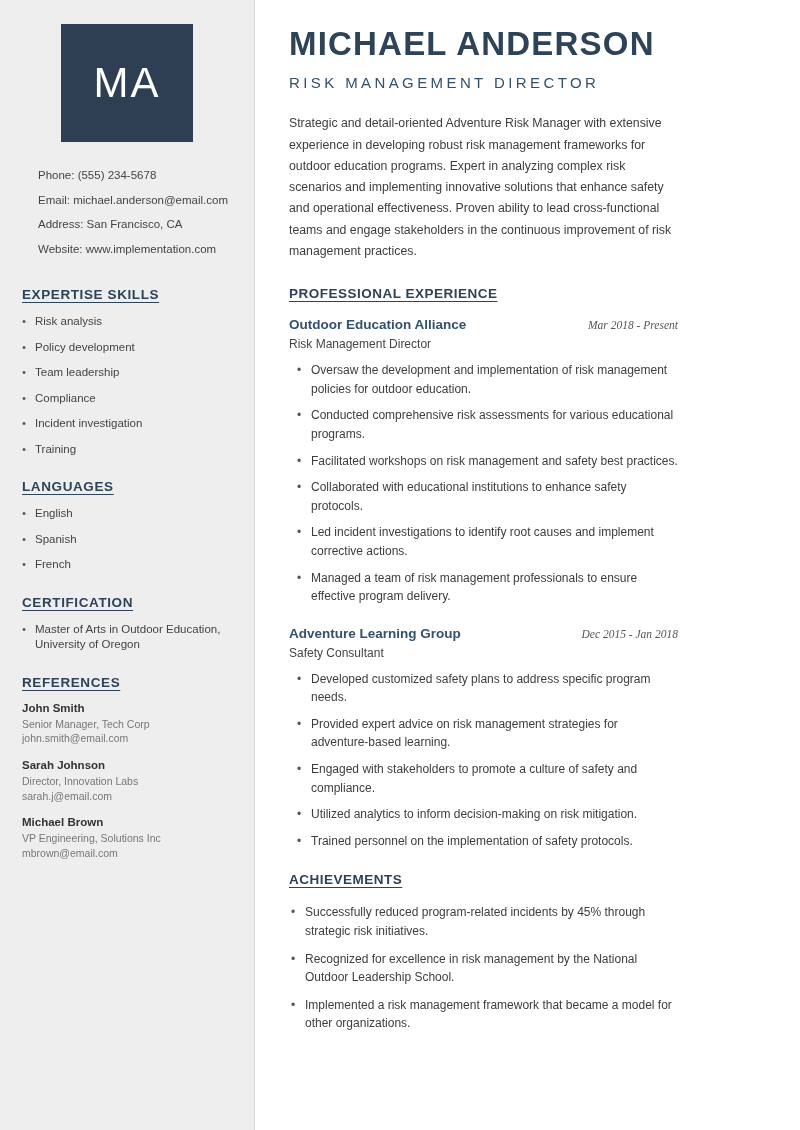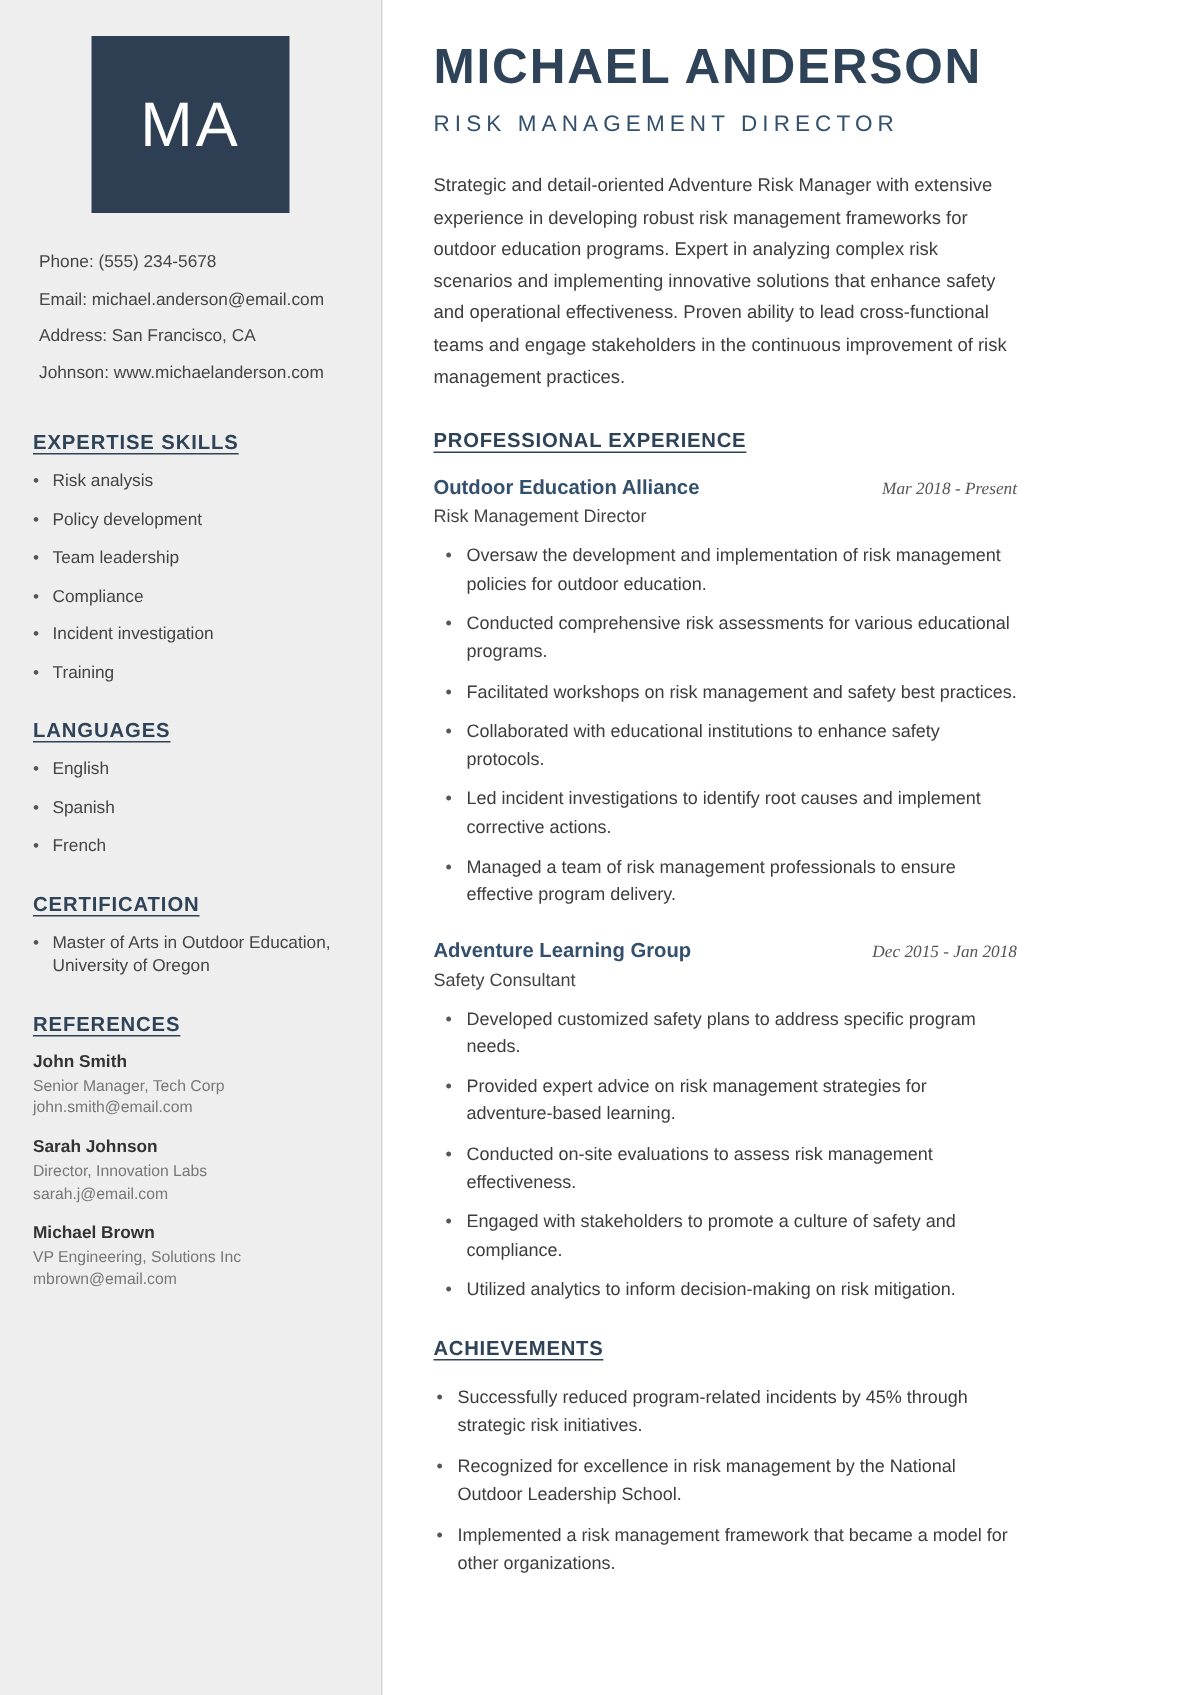--- a/index.html
+++ b/index.html
@@ -43,21 +43,21 @@
     color: #ffffff;
     display: flex;
     align-items: center;
     justify-content: center;
     font-size: 42px;
     letter-spacing: 2px;
     font-weight: 400;
     font-family: "Liberation Sans", sans-serif;
   }
   .contact-list {
-    margin: 0 0 30px 4px;
+    margin: 0 0 30px 16px;
     padding: 0;
     list-style: none;
   }
   .contact-list li {
     font-size: 11.5px;
     color: #444444;
     line-height: 1.35;
     margin-bottom: 9px;
     word-break: break-word;
   }
@@ -219,21 +219,21 @@
   <aside class="sidebar">
 
     <div class="avatar-wrap">
       <div class="avatar">MA</div>
     </div>
 
     <ul class="contact-list">
       <li>Phone: (555) 234-5678</li>
       <li>Email: michael.anderson@email.com</li>
       <li>Address: San Francisco, CA</li>
-      <li>Johnson: www.michaelanderson.com</li>
+      <li>Website: www.implementation.com</li>
     </ul>
 
     <div class="side-section">
       <h2 class="side-heading">EXPERTISE SKILLS</h2>
       <ul class="bullets">
         <li>Risk analysis</li>
         <li>Policy development</li>
         <li>Team leadership</li>
         <li>Compliance</li>
         <li>Incident investigation</li>
@@ -309,23 +309,23 @@
 
       <div class="job">
         <div class="job-row">
           <span class="company">Adventure Learning Group</span>
           <span class="dates">Dec 2015 - Jan 2018</span>
         </div>
         <div class="role">Safety Consultant</div>
         <ul class="job-bullets">
           <li>Developed customized safety plans to address specific program needs.</li>
           <li>Provided expert advice on risk management strategies for adventure-based learning.</li>
-          <li>Conducted on-site evaluations to assess risk management effectiveness.</li>
           <li>Engaged with stakeholders to promote a culture of safety and compliance.</li>
           <li>Utilized analytics to inform decision-making on risk mitigation.</li>
+          <li>Trained personnel on the implementation of safety protocols.</li>
         </ul>
       </div>
     </div>
 
     <div class="section-block">
       <h2 class="main-heading">ACHIEVEMENTS</h2>
       <ul class="ach-bullets">
         <li>Successfully reduced program-related incidents by 45% through strategic risk initiatives.</li>
         <li>Recognized for excellence in risk management by the National Outdoor Leadership School.</li>
         <li>Implemented a risk management framework that became a model for other organizations.</li>

